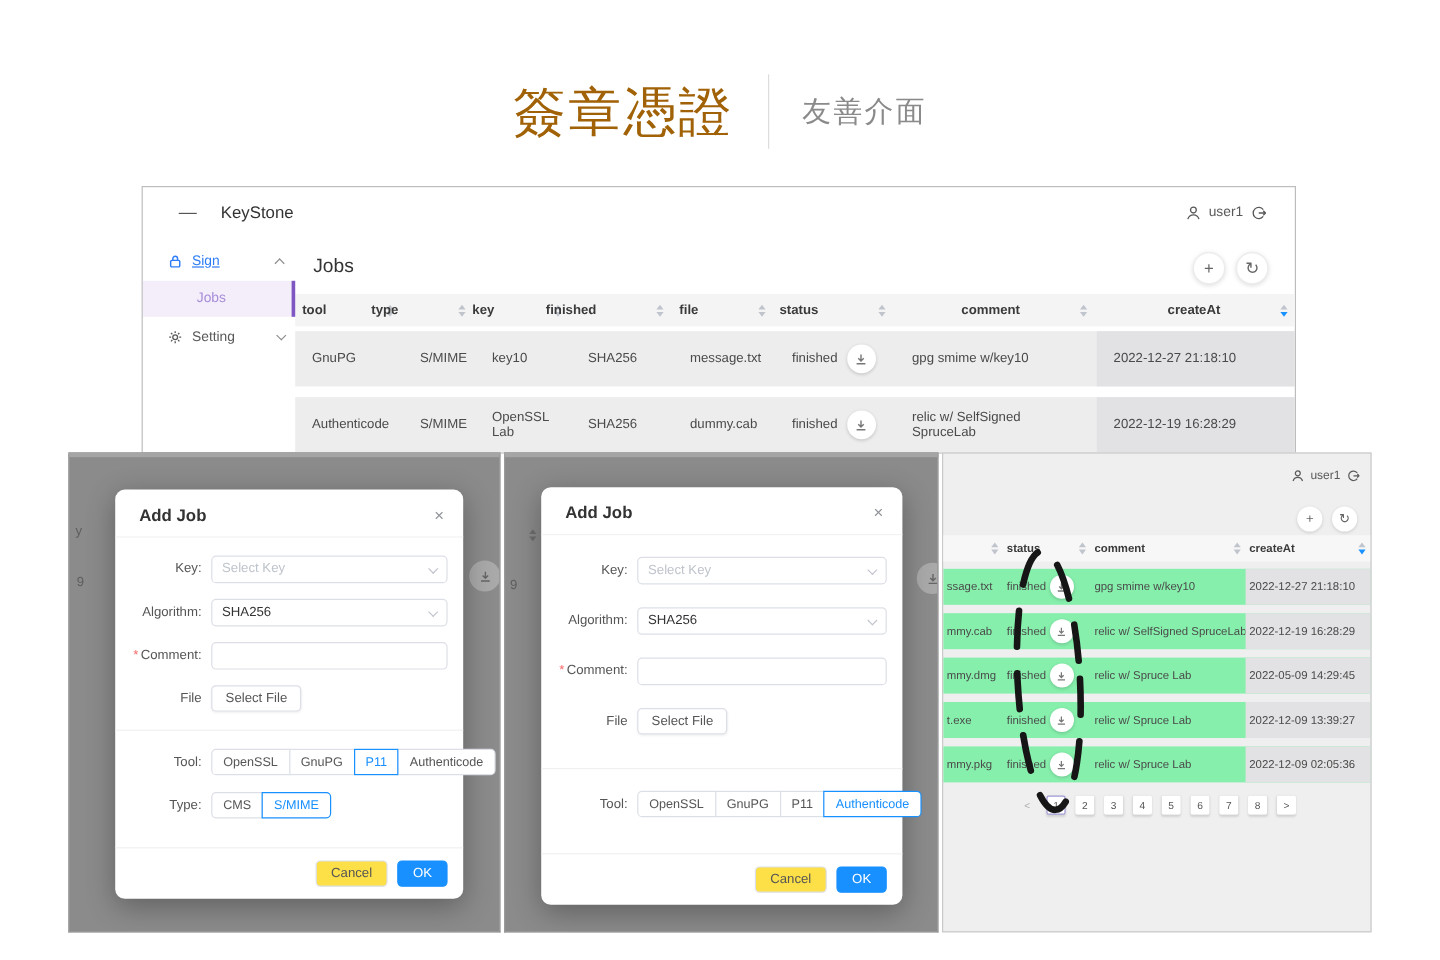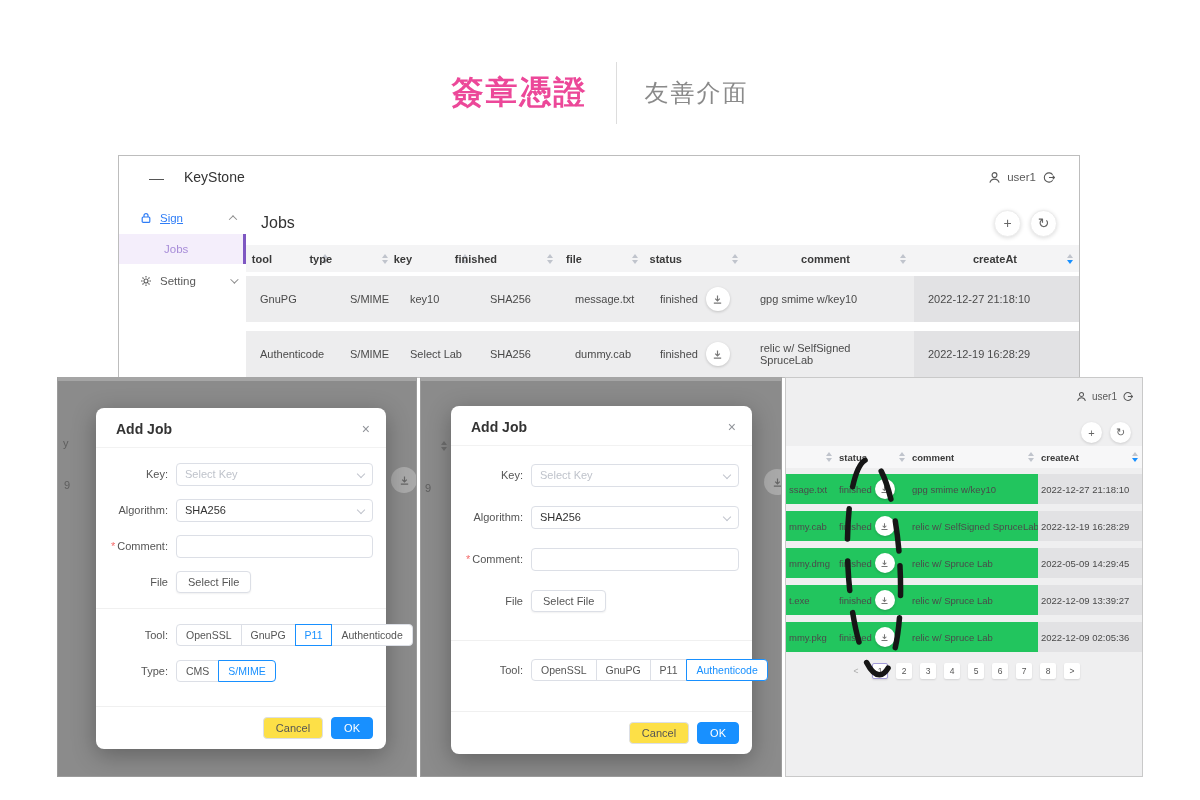--- a/index.html
+++ b/index.html
@@ -1,21 +1,21 @@
 <!DOCTYPE html>
 <html><head>
 <meta charset="utf-8">
 <style>
   * { margin:0; padding:0; box-sizing:border-box; }
   html,body { width:1200px; height:800px; background:#fff; font-family:"Liberation Sans", sans-serif; overflow:hidden; }
   .stage { position:relative; width:1200px; height:800px; background:#fff; }
 
   
   .hero { position:absolute; top:62px; left:0; width:1200px; display:flex; align-items:center; justify-content:center; gap:28px; }
-  .hero-title { font-size:32px; font-weight:700; color:#ec4899; letter-spacing:2px; }
+  .hero-title { font-size:44px; font-weight:400; color:#a16207; letter-spacing:2px; }
   .hero-divider { width:1px; height:62px; background:#ddd; }
   .hero-sub { font-size:24px; color:#8a8a8a; letter-spacing:2px; }
 
   
   .app-window { position:absolute; left:118px; top:155px; width:962px; height:223px; background:#fff; border:1px solid #bdbdbd; overflow:hidden; }
   .app-header { height:42px; display:flex; align-items:center; padding:0 24px 0 30px; }
   .collapse-icon { font-size:15px; color:#555; margin-right:20px; cursor:pointer; }
   .app-name { font-size:14px; color:#333; }
   .app-header .spacer { flex:1; }
   .user-area { display:flex; align-items:center; gap:6px; color:#595959; font-size:11.5px; }
@@ -90,21 +90,21 @@
   .btn-cancel { background:#fde047; border:1px solid #dcdfe6; border-radius:4px; font-size:11px; color:#555; padding:4px 12px; cursor:pointer; font-family:"Liberation Sans", sans-serif; }
   .btn-ok { background:#1890ff; border:1px solid #1890ff; border-radius:4px; font-size:11px; color:#fff; padding:4px 12px; cursor:pointer; font-family:"Liberation Sans", sans-serif; }
 
   
   .panel-c { position:absolute; left:785px; top:377px; width:358px; height:400px; background:#efeff0; border:1px solid #c9c9c9; overflow:hidden; }
   .pc-user { position:absolute; top:13px; right:9px; display:flex; align-items:center; gap:5px; color:#595959; font-size:10px; }
   .pc-btns { position:absolute; top:44px; right:11px; display:flex; gap:8px; }
   .pc-circle { width:21px; height:21px; border-radius:50%; background:#fff; box-shadow:0 1px 3px rgba(0,0,0,.15); display:flex; align-items:center; justify-content:center; font-size:11px; color:#666; cursor:pointer; }
   .pc-tbl { position:absolute; left:0; top:68px; width:356px; font-size:9.5px; color:#4a4a4a; }
   .pc-head { display:flex; background:#f7f7f8; height:22px; align-items:center; font-weight:700; color:#3a3a3a; margin-bottom:6px; }
-  .pc-row { display:flex; background:#22c55e; height:30px; align-items:center; margin-bottom:7px; }
+  .pc-row { display:flex; background:#86efac; height:30px; align-items:center; margin-bottom:7px; }
   .pcell { padding-left:3px; padding-right:4px; display:flex; align-items:center; height:100%; flex:none; overflow:hidden; white-space:nowrap; }
   .pc0{width:50px;} .pc1{width:73px;} .pc2{width:129px;} .pc3{width:104px;}
   .pcell.head { justify-content:space-between; }
   .pcell.created { background:#e2e2e4; }
   .pc-dl { width:20px; height:20px; border-radius:50%; background:#fff; box-shadow:0 1px 3px rgba(0,0,0,.18); display:flex; align-items:center; justify-content:center; margin-left:3px; cursor:pointer; flex:none; }
   .pc-pages { position:absolute; left:0; top:285px; width:356px; display:flex; justify-content:center; align-items:center; gap:8px; }
   .pg { min-width:16px; height:16px; padding:0 3px; background:#fff; box-shadow:0 1px 2px rgba(0,0,0,.12); border:1px solid transparent; border-radius:2px; display:flex; align-items:center; justify-content:center; font-size:8.5px; color:#555; cursor:pointer; }
   .pg.active { border-color:#a29bd8; }
   .pg.flat { background:transparent; box-shadow:none; color:#aaa; }
   .annot { position:absolute; left:52px; top:73px; pointer-events:none; }
@@ -239,21 +239,21 @@
                     <path d="M6 1.5v5.5M3.5 5L6 7.5 8.5 5M2 10h8" fill="none" stroke="#777" stroke-width="1.3"></path>
                   </svg>
                 </span>
               </div>
             <div class="cell c6">gpg smime w/key10</div>
             <div class="cell c7 created">2022-12-27 21:18:10</div>
           </div>
           <div class="tbl-row">
             <div class="cell c0">Authenticode</div>
             <div class="cell c1">S/MIME</div>
-            <div class="cell c2">Select Lab</div>
+            <div class="cell c2">OpenSSL Lab</div>
             <div class="cell c3">SHA256</div>
             <div class="cell c4">dummy.cab</div>
             <div class="cell c5">
                 <span>finished</span>
                 <span class="dl-btn">
                   <svg width="11" height="11" viewBox="0 0 12 12">
                     <path d="M6 1.5v5.5M3.5 5L6 7.5 8.5 5M2 10h8" fill="none" stroke="#777" stroke-width="1.3"></path>
                   </svg>
                 </span>
               </div>

